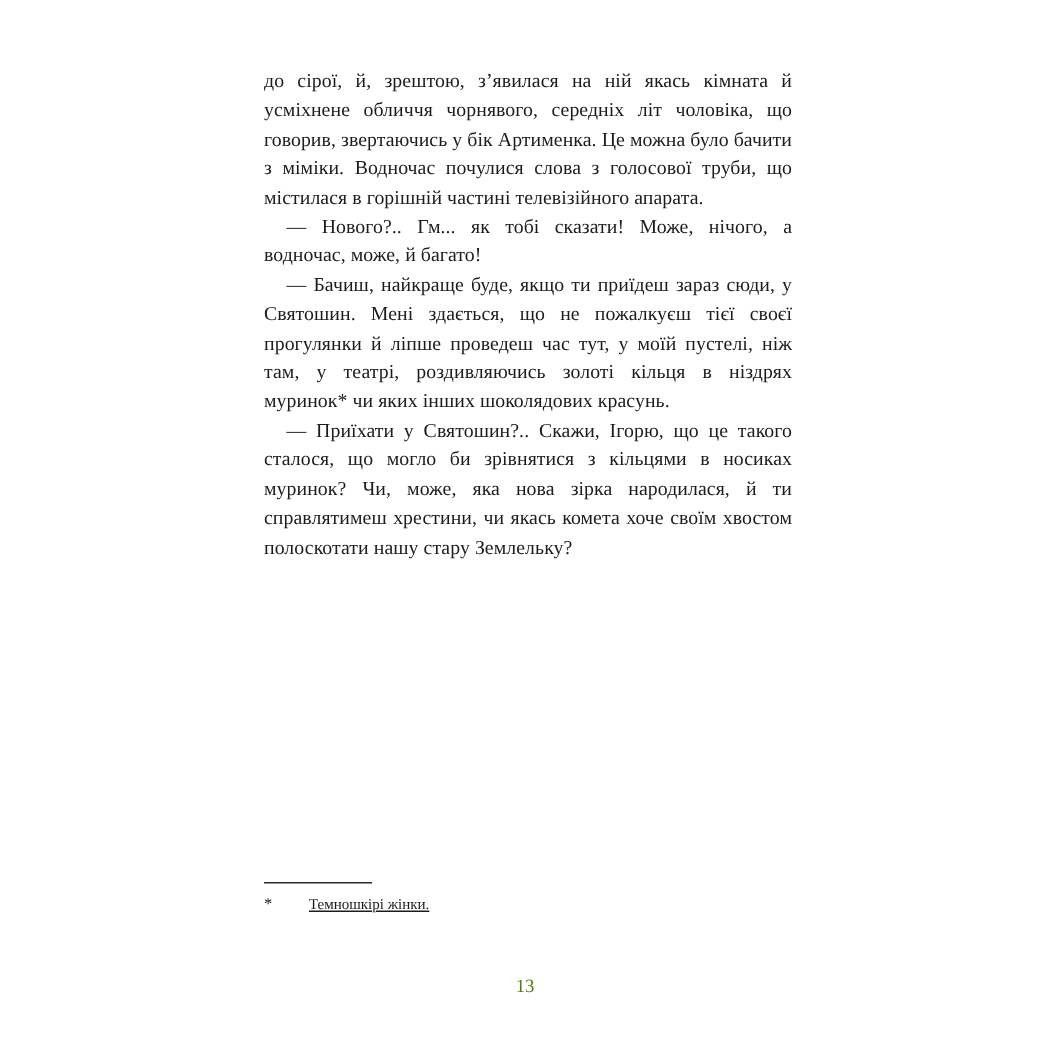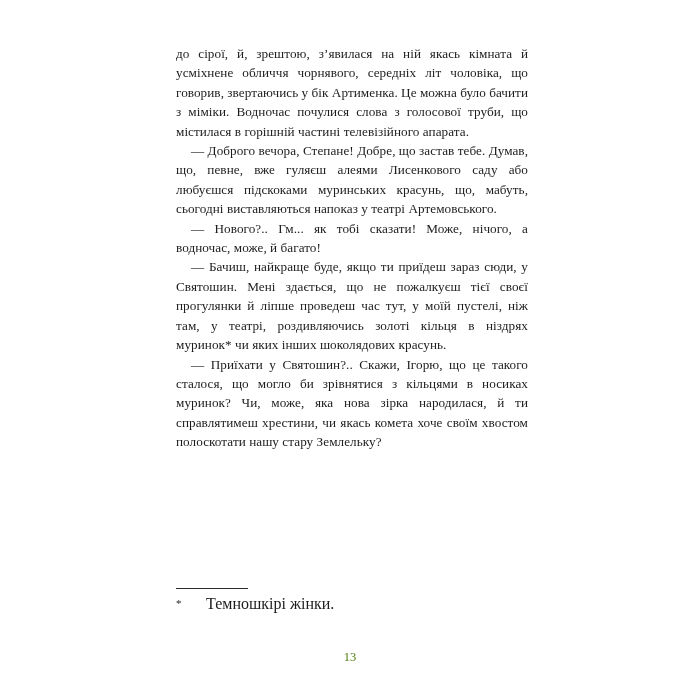--- a/index.html
+++ b/index.html
@@ -55,42 +55,42 @@
     display: flex;
     align-items: flex-start;
   }
   .footnote-marker {
     font-size: 11px;
     line-height: 13px;
     width: 30px;
     color: #1c1c1c;
   }
   .footnote-text {
-    font-size: 16px;
+    font-size: 10px;
     line-height: 13px;
     color: #1c1c1c;
+    text-decoration: underline;
   }
   .page-number {
     position: absolute;
     left: 0;
     top: 650px;
     width: 700px;
     text-align: center;
     font-size: 12.5px;
     color: #4d7c0f;
   }
 </style>
 </head>
 <body>
 
 <div class="page">
 
   <div class="text-block">
     <p class="para">до сірої, й, зрештою, з’явилася на ній якась кімната й усміхнене обличчя чорнявого, середніх літ чоловіка, що говорив, звертаючись у бік Артименка. Це можна було бачити з міміки. Водночас почулися слова з голосової труби, що містилася в горішній частині телевізійного апарата.</p>
-    <p class="para indent">— Доброго вечора, Степане! Добре, що застав тебе. Думав, що, певне, вже гуляєш алеями Лисенкового саду або любуєшся підскоками муринських красунь, що, мабуть, сьогодні виставляються напоказ у театрі Артемовського.</p>
     <p class="para indent">— Нового?.. Гм... як тобі сказати! Може, нічого, а водночас, може, й багато!</p>
     <p class="para indent">— Бачиш, найкраще буде, якщо ти приїдеш зараз сюди, у Святошин. Мені здається, що не пожалкуєш тієї своєї прогулянки й ліпше проведеш час тут, у моїй пустелі, ніж там, у театрі, роздивляючись золоті кільця в ніздрях муринок* чи яких інших шоколядових красунь.</p>
     <p class="para indent">— Приїхати у Святошин?.. Скажи, Ігорю, що це такого сталося, що могло би зрівнятися з кільцями в носиках муринок? Чи, може, яка нова зірка народилася, й ти справлятимеш хрестини, чи якась комета хоче своїм хвостом полоскотати нашу стару Землельку?</p>
   </div>
 
   <div class="footnote-area">
     <div class="footnote-rule"></div>
     <div class="footnote-row">
       <span class="footnote-marker">*</span>
       <span class="footnote-text">Темношкірі жінки.</span>

